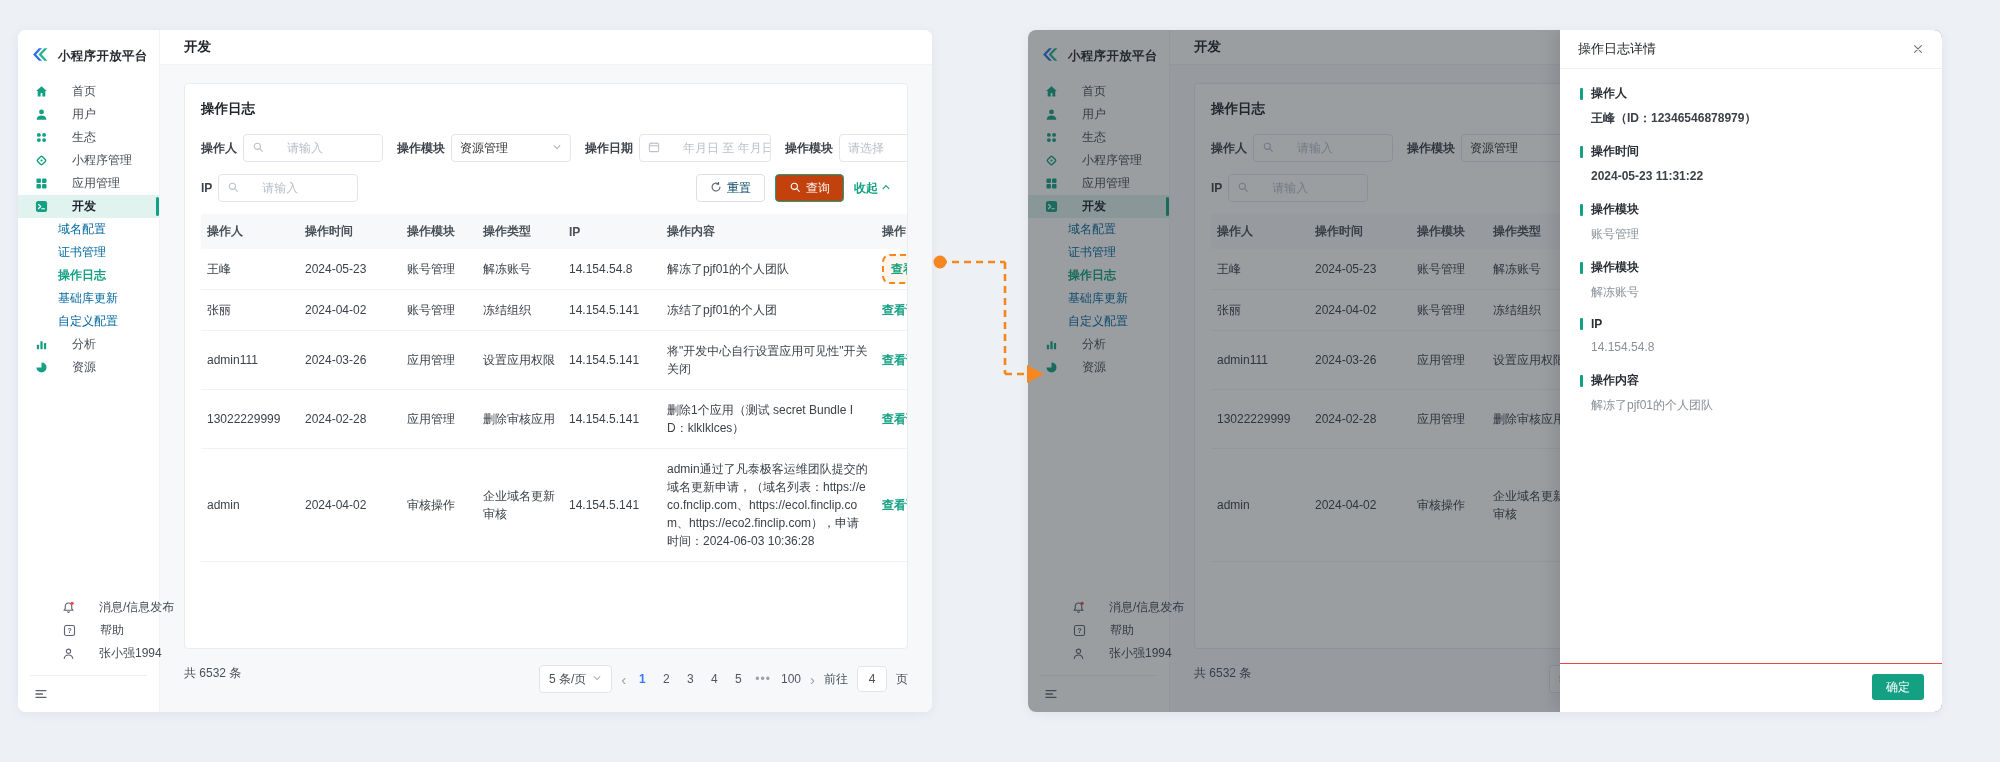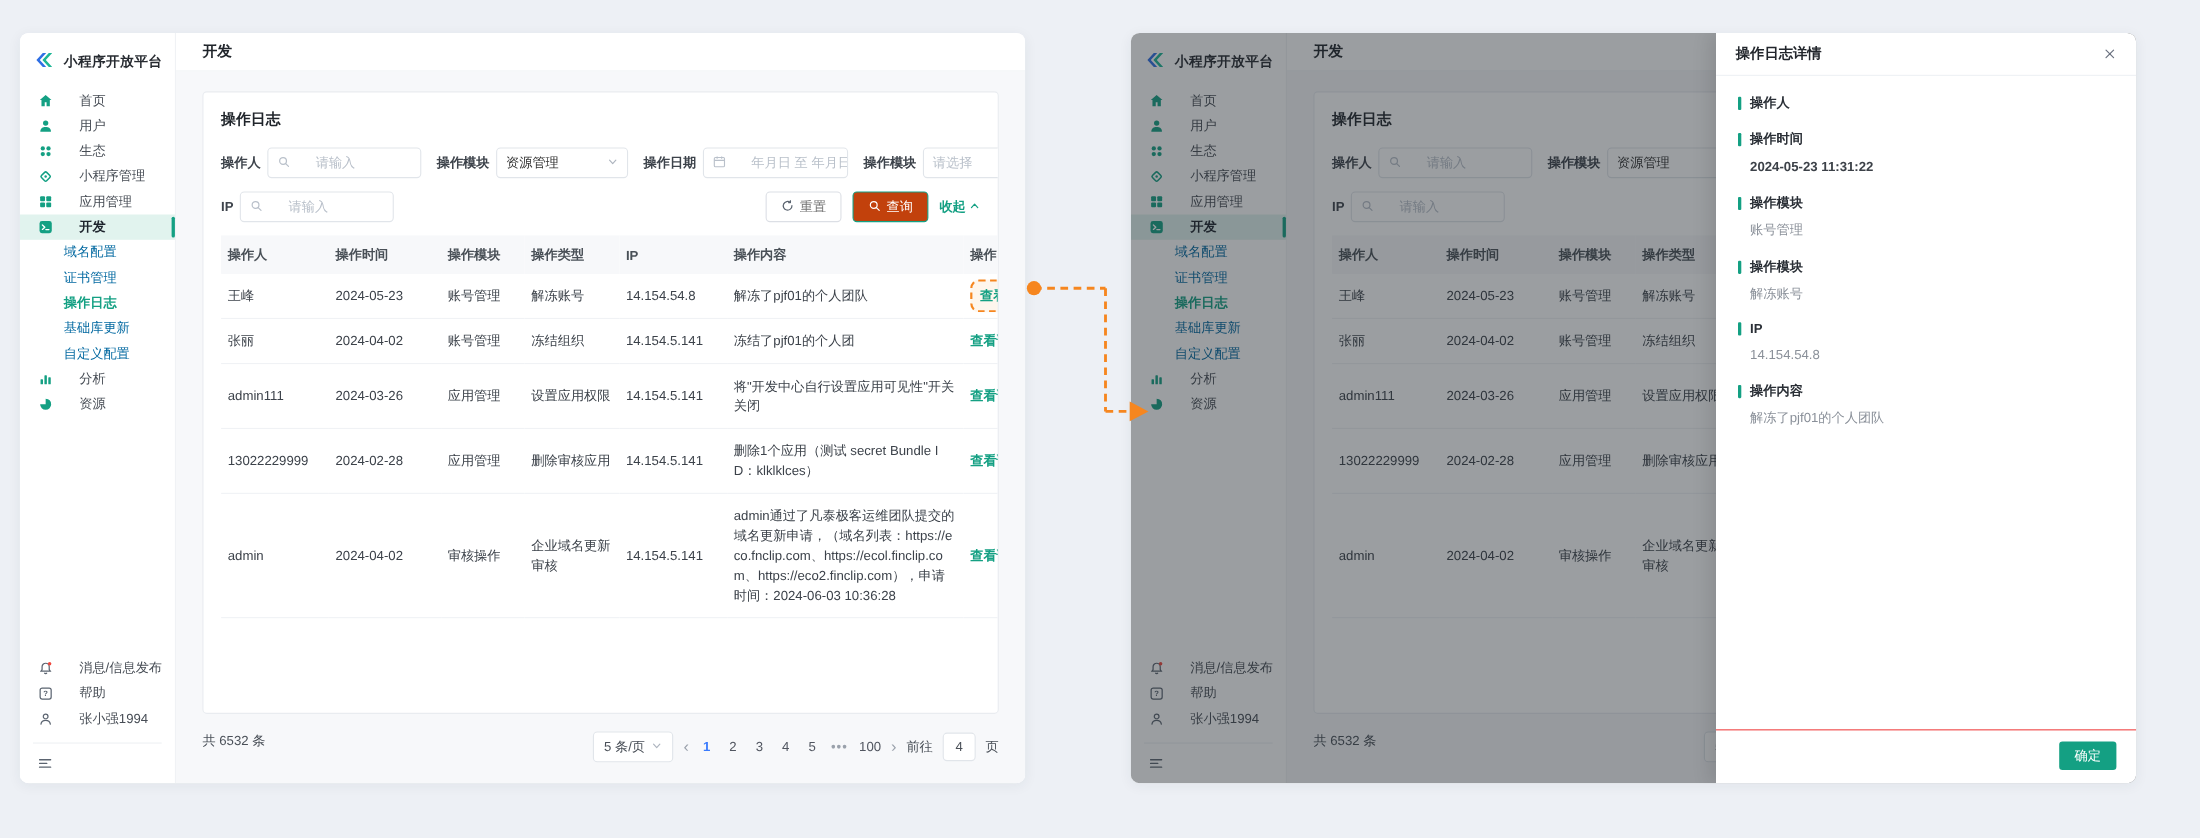--- a/index.html
+++ b/index.html
@@ -21,21 +21,21 @@
   .logo{display:flex;align-items:center;gap:6px;padding:4px 12px 14px 14px;}
   .logo-text{font-weight:bold;font-size:12.5px;color:#272b31;white-space:nowrap;letter-spacing:.3px;}
   .side-item{display:flex;align-items:center;gap:24px;height:23px;padding-left:16px;cursor:pointer;
              color:#474d55;position:relative;white-space:nowrap;}
   .side-item .si{width:14px;height:14px;display:inline-flex;align-items:center;justify-content:center;}
   .side-item.sub{padding-left:40px;color:#0369a1;}
   .side-item.active{background:#e1f3ee;font-weight:bold;color:#1d242d;}
   .side-item.active::after{content:"";position:absolute;right:0;top:2px;bottom:2px;width:3px;
                            background:#14a083;border-radius:2px;}
   .side-item.active-sub{color:#14a083;font-weight:bold;}
-  .menu-bottom{margin-top:auto;}
+  .menu-bottom{margin-top:auto;padding-left:28px;}
   .side-divider{height:1px;background:#eef1f4;margin:10px 12px 8px;}
   .collapse-btn{padding:3px 0 0 16px;cursor:pointer;}
 
   
   .main{flex:1;min-width:0;display:flex;flex-direction:column;background:#f7f8fa;}
   .page-header{height:34px;flex:0 0 34px;background:#fff;display:flex;align-items:center;
                padding:0 24px;font-weight:bold;font-size:13.5px;color:#20252b;border-bottom:1px solid #f1f3f5;}
   .content{flex:1;padding:18px 24px 0;display:flex;flex-direction:column;box-sizing:border-box;}
   .card{background:#fff;border:1px solid #e9ecf0;border-radius:4px;padding:14px 16px;height:566px;
         box-sizing:border-box;overflow:hidden;}
@@ -47,21 +47,21 @@
   .field label{font-weight:bold;color:#3d434b;margin-right:6px;white-space:nowrap;}
   .input,.select{display:flex;align-items:center;gap:23px;border:1px solid #e1e5ea;border-radius:4px;
         height:28px;box-sizing:border-box;padding:0 8px;background:#fff;overflow:hidden;white-space:nowrap;}
   .input{width:140px;}
   .input.date{width:132px;}
   .select{width:120px;justify-content:space-between;}
   .ph{color:#b9c0ca;}
   .val{color:#333;}
   .actions{margin-left:auto;display:flex;align-items:center;gap:10px;}
   .btn{display:inline-flex;align-items:center;gap:5px;height:28px;padding:0 13px;border-radius:4px;
-       border:1px solid #dcdfe5;background:#fff;font-size:12px;color:#737373;cursor:pointer;
+       border:1px solid #dcdfe5;background:#fff;font-size:12px;color:#0c4a6e;cursor:pointer;
        font-family:inherit;}
   .btn.primary{background:#c2410c;border-color:#14a083;color:#fff;}
   .collapse-link{color:#14a083;display:inline-flex;align-items:center;gap:3px;cursor:pointer;font-weight:bold;}
 
   
   table{width:100%;border-collapse:collapse;table-layout:fixed;margin-top:2px;}
   thead th{background:#f7f8fa;color:#495057;font-weight:bold;text-align:left;padding:9px 6px;font-size:12px;}
   tbody td{padding:11px 6px;border-bottom:1px solid #f0f2f5;color:#3c424a;vertical-align:middle;
            word-break:break-all;line-height:1.5;}
   .detail-link{color:#14a083;font-weight:bold;cursor:pointer;white-space:nowrap;}
@@ -80,21 +80,21 @@
   .pg-arrow{color:#9aa1ab;font-size:15px;cursor:pointer;line-height:1;}
   .goto-box{border:1px solid #e1e5ea;border-radius:4px;width:28px;height:24px;display:inline-flex;
             align-items:center;justify-content:center;background:#fff;}
 
   
   .dim-overlay{position:absolute;inset:0;background:rgba(33,39,46,.45);z-index:5;}
   .drawer{position:absolute;top:0;right:0;bottom:0;width:382px;background:#fff;z-index:6;
           display:flex;flex-direction:column;box-shadow:-6px 0 16px rgba(0,0,0,.10);
           border-radius:0 8px 8px 0;}
   .drawer-header{height:38px;flex:0 0 38px;display:flex;align-items:center;justify-content:space-between;
-                 padding:0 18px;border-bottom:1px solid #eef1f4;font-weight:bold;font-size:13px;color:#22262c;}
+                 padding:0 18px;border-bottom:1px solid #eef1f4;font-weight:normal;font-size:13px;color:#22262c;}
   .drawer-close{cursor:pointer;display:inline-flex;}
   .drawer-body{flex:1;padding:16px 20px;overflow:hidden;}
   .dfield{margin-bottom:16px;}
   .dlabel{display:flex;align-items:center;gap:8px;font-weight:bold;color:#2a2f36;margin-bottom:7px;}
   .dlabel::before{content:"";width:3px;height:12px;background:#14a083;border-radius:1px;}
   .dvalue{color:#8a9099;padding-left:11px;line-height:1.5;}
   .dvalue.strong{color:#3c4148;font-weight:bold;}
   .drawer-footer{border-top:1px solid #ef4444;padding:10px 18px 12px;display:flex;justify-content:flex-end;}
   .confirm-btn{background:#14a083;color:#fff;border:none;border-radius:3px;height:26px;padding:0 14px;
                font-size:12px;cursor:pointer;font-family:inherit;}
@@ -754,20 +754,21 @@
       <span>操作日志详情</span>
       <span class="drawer-close">
           <svg width="12" height="12" viewBox="0 0 14 14">
             <path d="M3 3l8 8M11 3l-8 8" stroke="#6b7280" stroke-width="1.3" stroke-linecap="round"></path>
           </svg>
         </span>
     </div>
     <div class="drawer-body">
         <div class="dfield">
           <div class="dlabel">操作人</div>
+          <div class="dvalue strong">王峰（ID：12346546878979）</div>
         </div>
         <div class="dfield">
           <div class="dlabel">操作时间</div>
           <div class="dvalue strong">2024-05-23 11:31:22</div>
         </div>
         <div class="dfield">
           <div class="dlabel">操作模块</div>
           <div class="dvalue">账号管理</div>
         </div>
         <div class="dfield">

